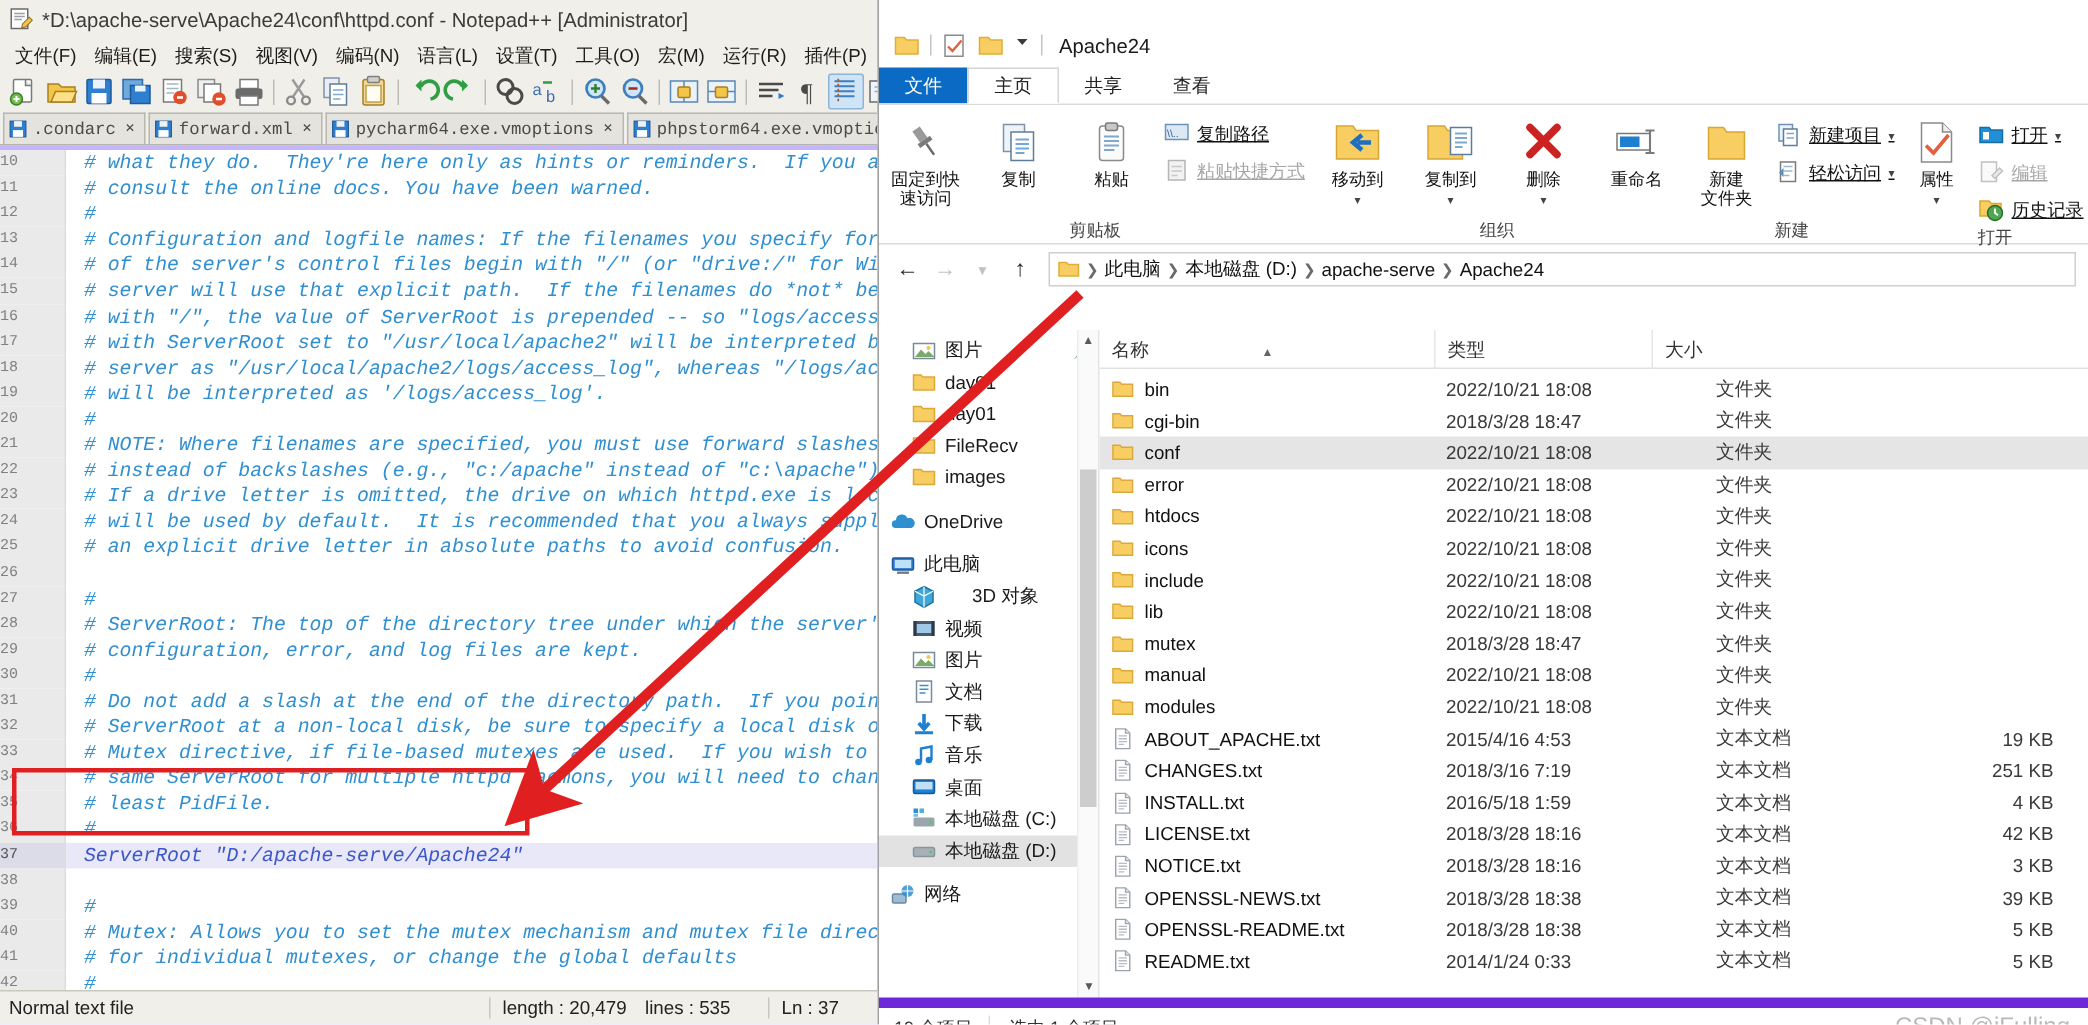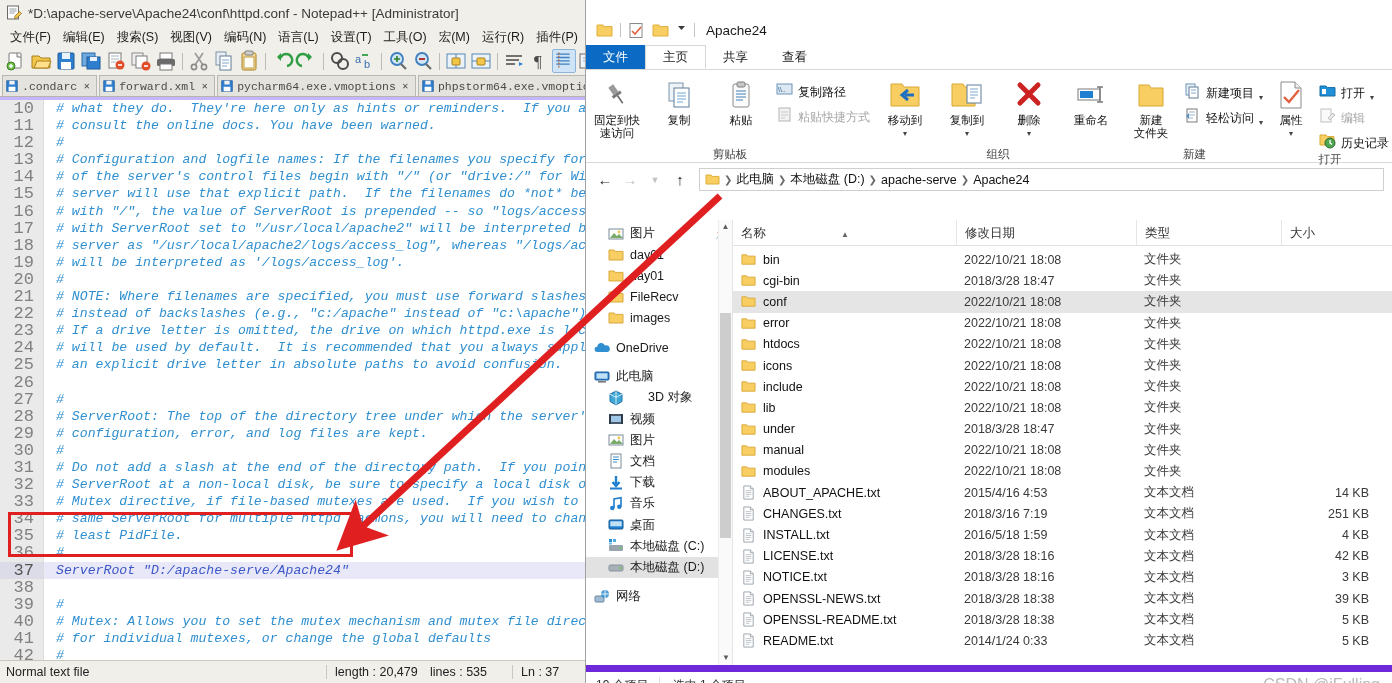--- a/index.html
+++ b/index.html
@@ -69,22 +69,22 @@
   .npp-editor {
     position: absolute; left: 0; top: 100px; right: 0; bottom: 23px;
     background: #fff; overflow: hidden;
   }
   .code-row {
     display: flex; height: 17.1px; align-items: center;
     font-family: "Liberation Mono", monospace; font-size: 13.2px;
   }
   .code-row.cursor { background: #e8e8f8; }
   .ln {
-    width: 44px; flex: none; text-align: right; padding-right: 9px;
-    color: #808080; font-size: 17px;
+    width: 44px; flex: none; padding-right: 9px;
+    color: #808080; font-size: 10px;
     background: #eaeaea;
     height: 17.1px; line-height: 17.1px;
     border-right: 1px solid #ddd;
   }
   .code-row.cursor .ln { background: #dcdce8; color: #555; }
   .code-txt {
     padding-left: 12px; white-space: pre; color: #2a7fbb;
     line-height: 17.1px;
     font-style: italic;
   }
@@ -148,22 +148,22 @@
   .rgsep { width: 1px; background: #e2e2e2; margin: 4px 0 4px 0; height: 86px; }
 
   .rbig {
     width: 62px; display: flex; flex-direction: column; align-items: center;
     font-size: 11.5px; color: #111; text-align: center; line-height: 13px;
     padding-top: 2px;
   }
   .rbig .glyph { height: 38px; display: flex; align-items: center; justify-content: center; }
   .rsmallcol { display: flex; flex-direction: column; gap: 2px; padding-top: 5px; }
   .rsmall {
-    display: flex; align-items: flex-end; gap: 5px; font-size: 12px; color: #111;
-    height: 23px; padding: 0 4px; white-space: nowrap;
+    display: flex; align-items: center; gap: 5px; font-size: 12px; color: #111;
+    height: 23px; padding: 0 4px; white-space: nowrap; text-decoration: underline;
   }
   .rsmall.dim { color: #a7a7a7; }
   .caret-d { font-size: 8px; color: #444; }
 
   .addrbar {
     height: 33px; display: flex; align-items: center; gap: 3px;
     padding-left: 8px; background: #fff;
   }
   .navbtn {
     width: 22px; height: 22px; display: flex; align-items: center; justify-content: center;
@@ -963,21 +963,20 @@
         <div class="navscroll">
           <div class="up">▲</div>
           <div class="thumb"></div>
           <div class="dn" style="position:absolute;bottom:0;width:14px">▼</div>
         </div>
       </div>
 
       <div class="listpane">
         <div class="colhead" id="colhead">
             <div class="c c-name">名称<span class="sortmark">▲</span></div>
-            <div class="c c-date">修改日期</div>
             <div class="c c-type">类型</div>
             <div class="c c-size">大小</div>
           </div>
         <div id="filelist" style="padding-top:3px">
             <div class="frow">
               <div class="fname">
                 <span class="ficon"><svg width="15" height="15" viewBox="0 0 16 16">
                     <path d="M1 3h5l1.2 1.4H15V13H1z" fill="#f8ce63" stroke="#dba93a"></path>
                   </svg></span>
                 <span>bin</span>
@@ -1061,21 +1060,21 @@
               </div>
               <div class="fdate">2022/10/21 18:08</div>
               <div class="ftype">文件夹</div>
               <div class="fsize"></div>
             </div>
             <div class="frow">
               <div class="fname">
                 <span class="ficon"><svg width="15" height="15" viewBox="0 0 16 16">
                     <path d="M1 3h5l1.2 1.4H15V13H1z" fill="#f8ce63" stroke="#dba93a"></path>
                   </svg></span>
-                <span>under</span>
+                <span>mutex</span>
               </div>
               <div class="fdate">2018/3/28 18:47</div>
               <div class="ftype">文件夹</div>
               <div class="fsize"></div>
             </div>
             <div class="frow">
               <div class="fname">
                 <span class="ficon"><svg width="15" height="15" viewBox="0 0 16 16">
                     <path d="M1 3h5l1.2 1.4H15V13H1z" fill="#f8ce63" stroke="#dba93a"></path>
                   </svg></span>
@@ -1100,21 +1099,21 @@
               <div class="fname">
                 <span class="ficon"><svg width="15" height="15" viewBox="0 0 16 16">
                     <path d="M3 1h7l3 3v11H3z" fill="#fff" stroke="#9aa3ab"></path>
                     <path d="M10 1v3h3" fill="#eee" stroke="#9aa3ab"></path>
                     <path d="M5 6h6M5 8h6M5 10h6M5 12h4" stroke="#b5bcc2" stroke-width=".9"></path>
                   </svg></span>
                 <span>ABOUT_APACHE.txt</span>
               </div>
               <div class="fdate">2015/4/16 4:53</div>
               <div class="ftype">文本文档</div>
-              <div class="fsize">14 KB</div>
+              <div class="fsize">19 KB</div>
             </div>
             <div class="frow">
               <div class="fname">
                 <span class="ficon"><svg width="15" height="15" viewBox="0 0 16 16">
                     <path d="M3 1h7l3 3v11H3z" fill="#fff" stroke="#9aa3ab"></path>
                     <path d="M10 1v3h3" fill="#eee" stroke="#9aa3ab"></path>
                     <path d="M5 6h6M5 8h6M5 10h6M5 12h4" stroke="#b5bcc2" stroke-width=".9"></path>
                   </svg></span>
                 <span>CHANGES.txt</span>
               </div>

